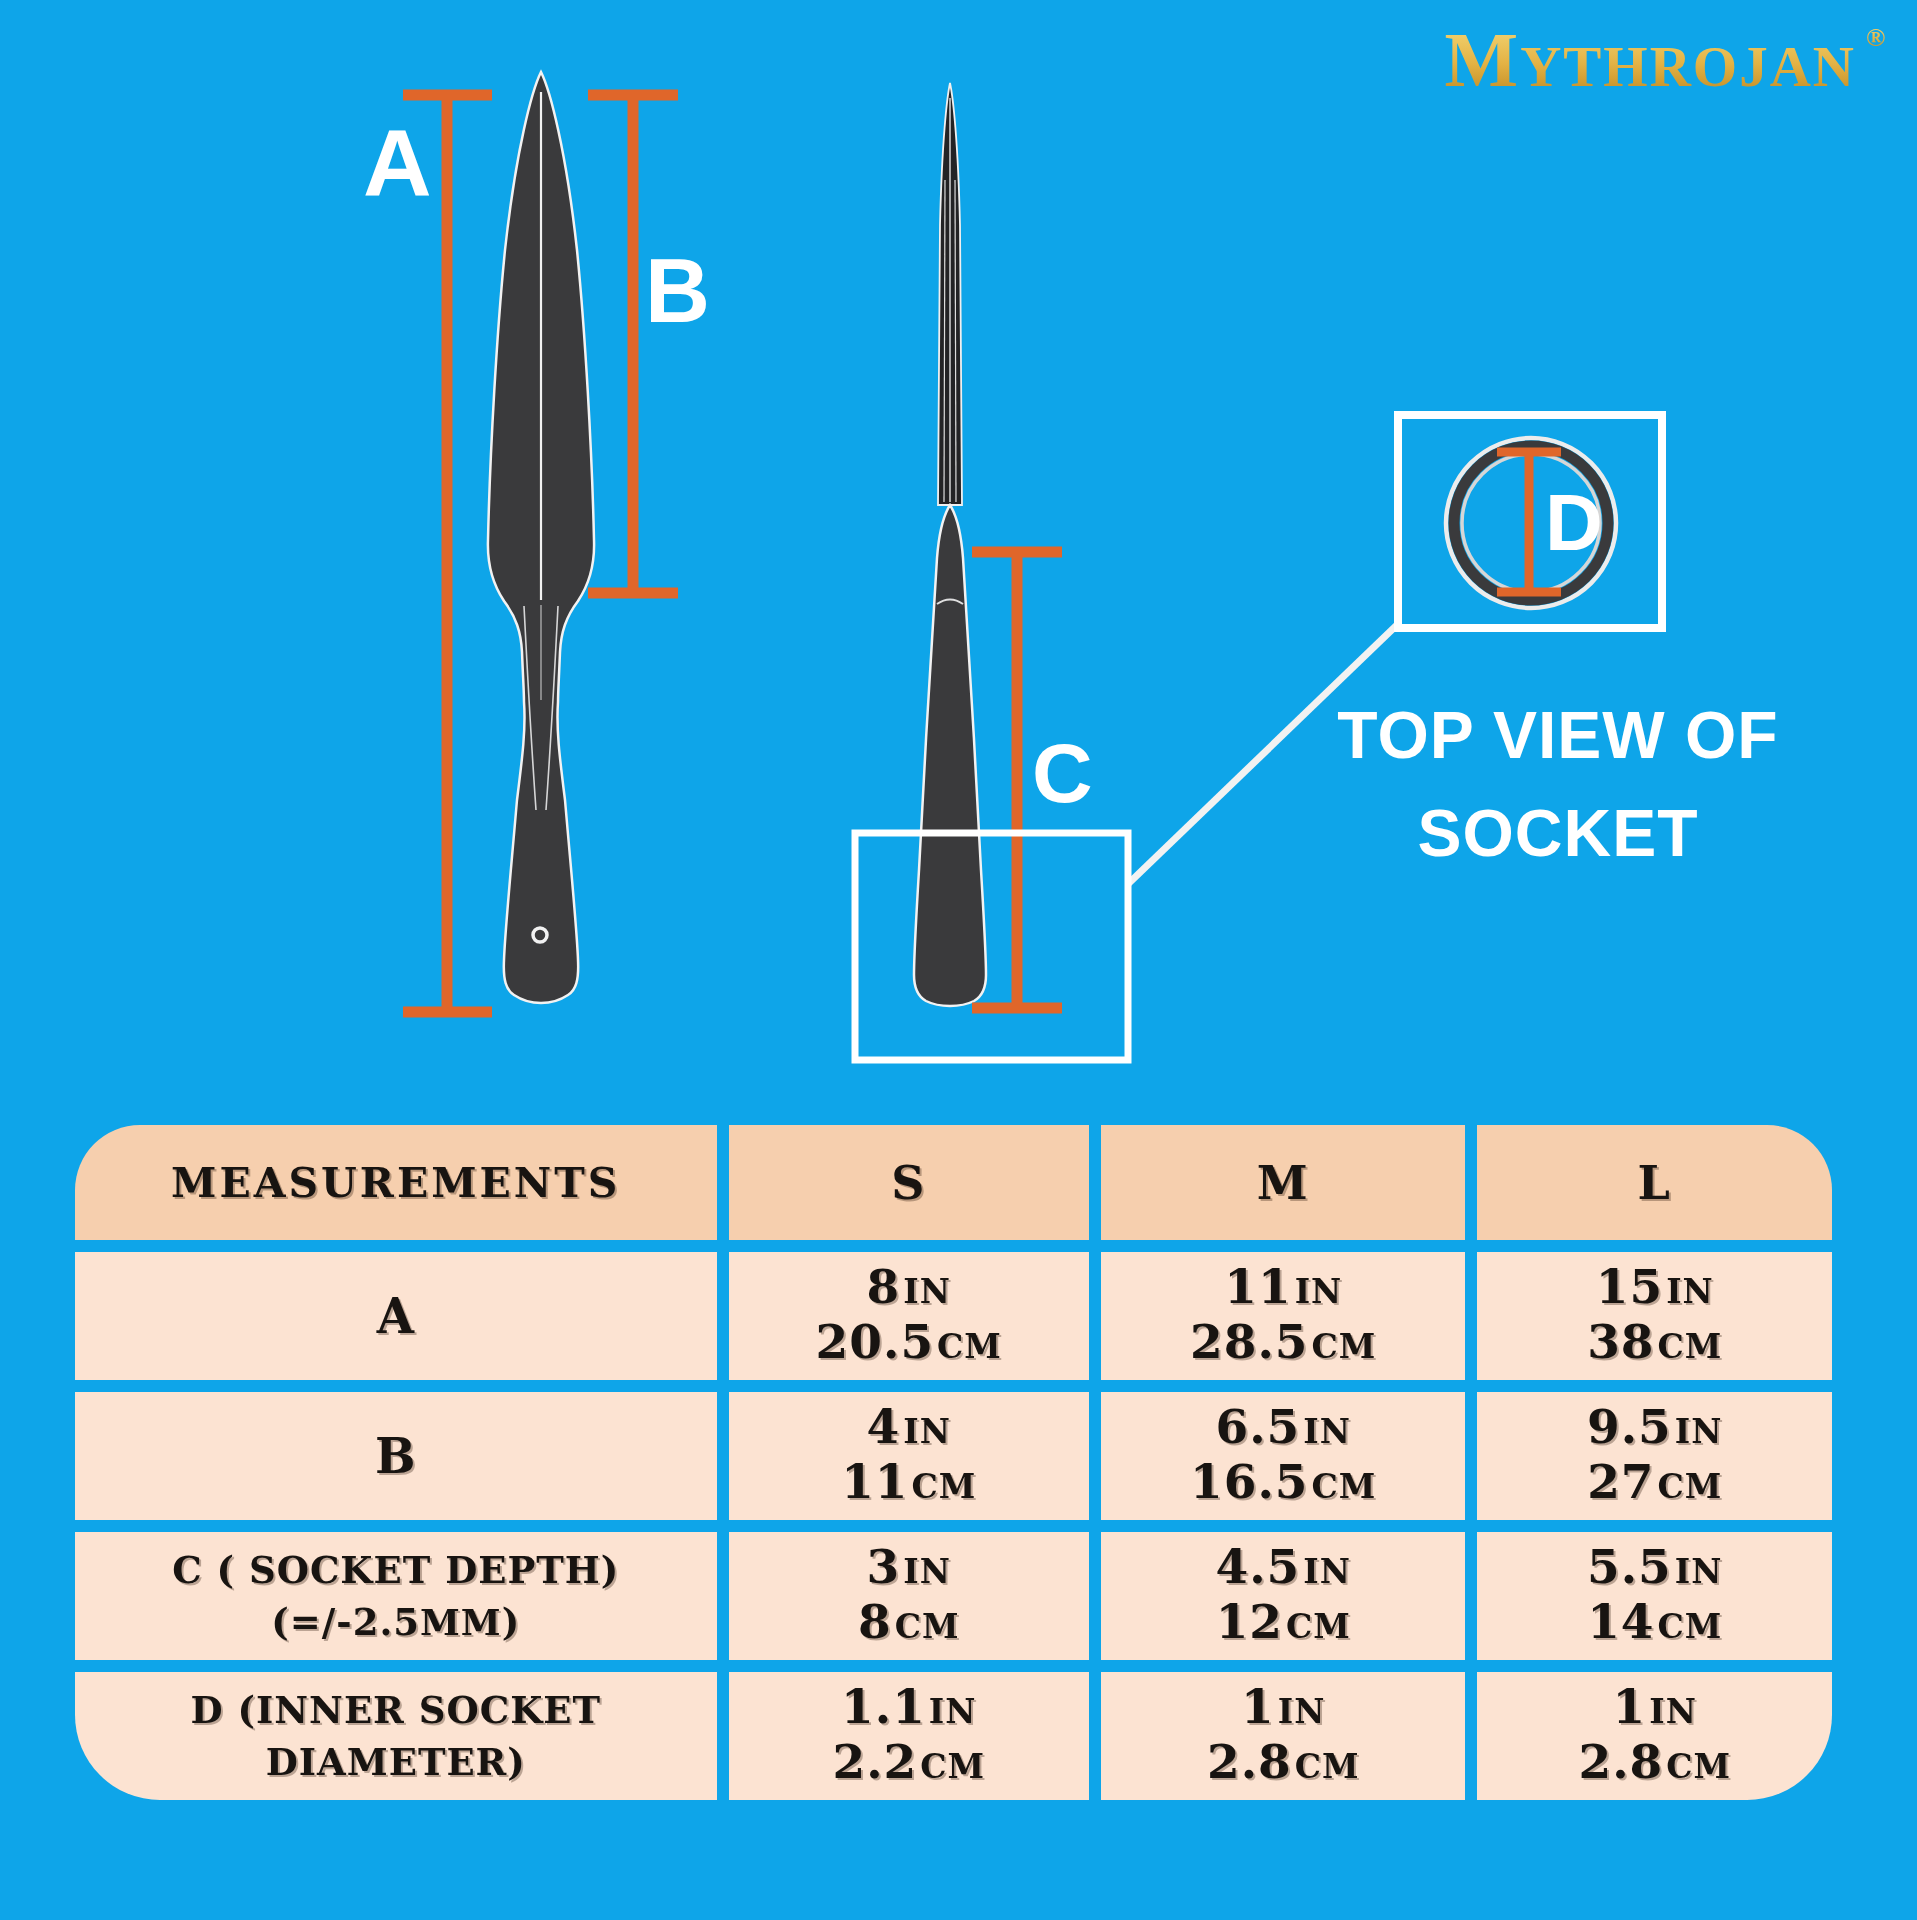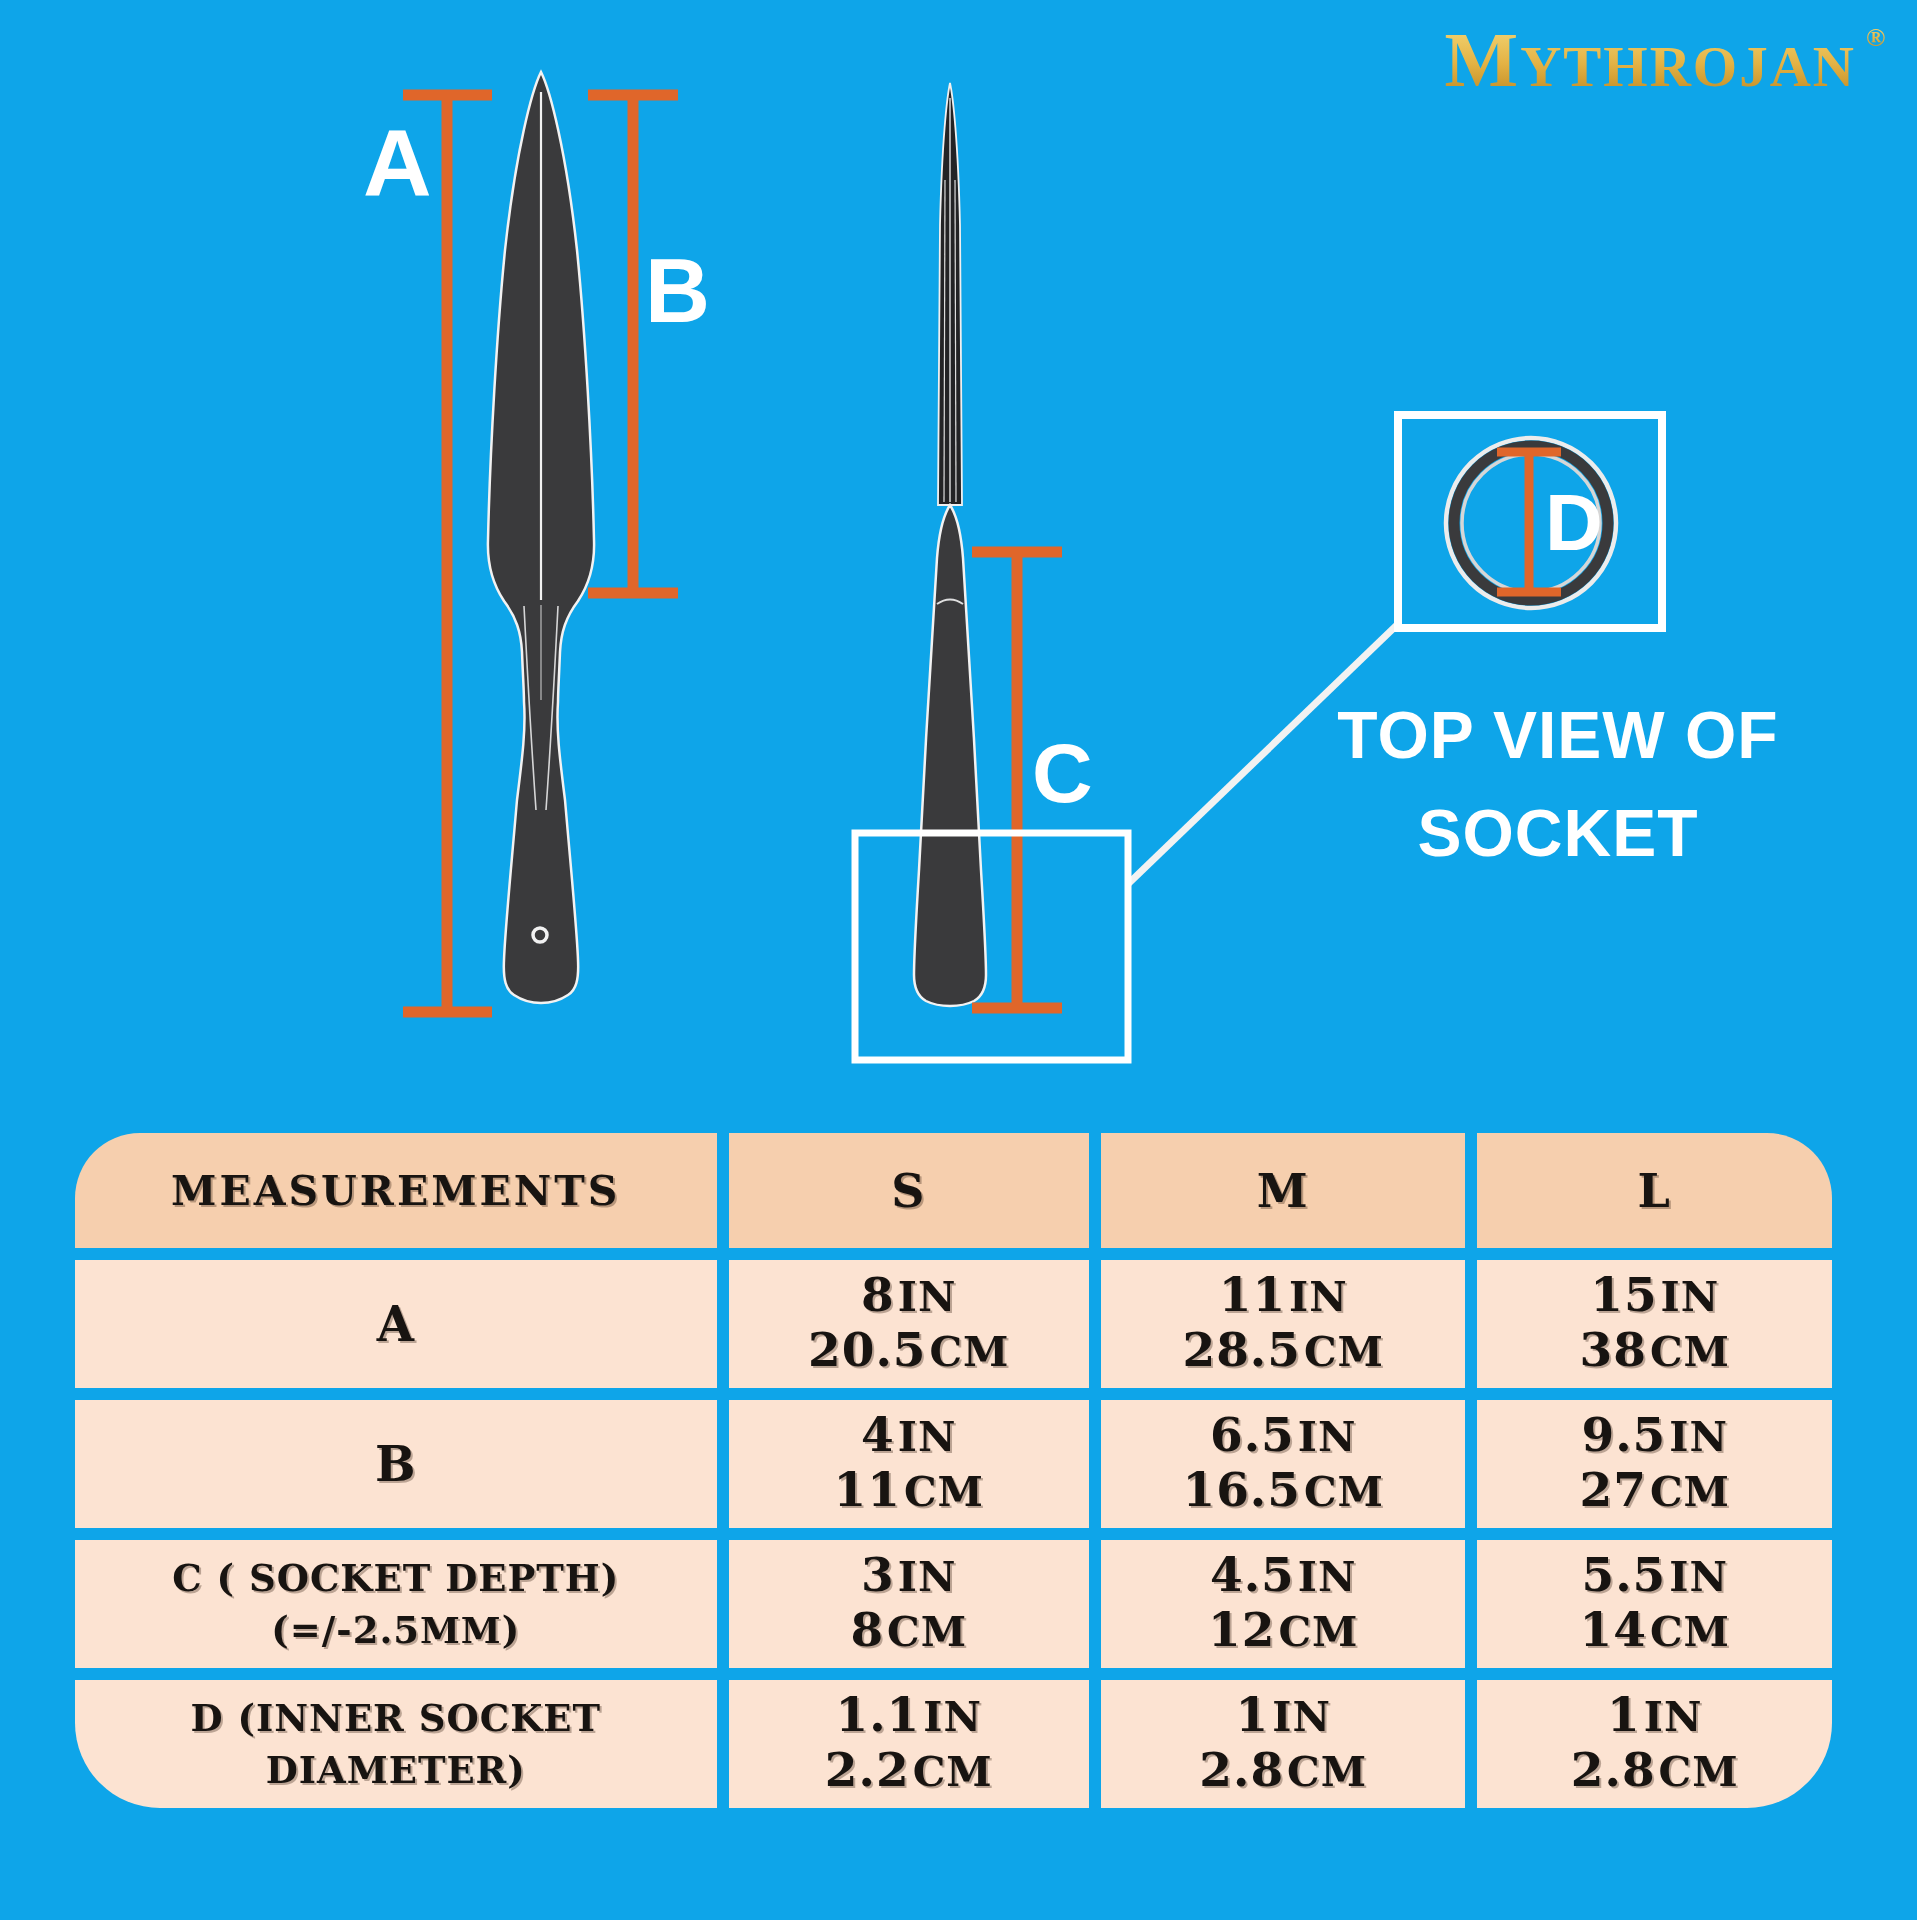--- a/index.html
+++ b/index.html
@@ -3,35 +3,35 @@
 <meta charset="utf-8">
 <style>
   html,body{margin:0;padding:0;background:#0a0a0b;}
   .stage{position:relative;width:1917px;height:1920px;background:#0ea5e9;overflow:hidden;
          font-family:"Liberation Sans",sans-serif;}
   .diagram-svg{position:absolute;left:0;top:0;}
 
   
   .size-table{position:absolute;left:75px;top:1125px;width:1757px;height:542px;
     display:grid;grid-template-columns:646fr 363fr 367fr 357fr;
-    grid-template-rows:115px 128px 128px 128px 128px;gap:12px;margin-top:8px;}
+    grid-template-rows:115px 128px 128px 128px 128px;gap:12px;}
   .size-table > div{display:flex;align-items:center;justify-content:center;
     font-family:"DejaVu Serif",serif;font-weight:bold;color:#181411;
     text-shadow:2px 2px 0 rgba(40,20,5,0.30);}
   .hcell{background:#f6cfae;font-size:46px;letter-spacing:2px;}
   .hcell.meas{font-size:41px;letter-spacing:3px;}
   .cell{background:#fce3d2;}
   .rtl{border-top-left-radius:65px;}
   .rtr{border-top-right-radius:65px;}
   .rbl{border-bottom-left-radius:85px;}
   .rbr{border-bottom-right-radius:85px;}
   .val{flex-direction:column;justify-content:space-between;padding:12px 0 16px;}
   .line{display:flex;align-items:baseline;justify-content:center;gap:3px;}
   .num{font-size:47px;letter-spacing:1px;}
-  .unit{font-size:41px;letter-spacing:1px;}
+  .unit{font-size:33px;letter-spacing:1px;}
   .label{flex-direction:column;gap:8px;color:#e0662a;
     text-shadow:1px 1px 0 rgba(60,20,0,0.35);}
   .label .lab1{font-size:48px;letter-spacing:1px;}
   .label.multi .lab1,.label.multi .lab2{font-size:37px;letter-spacing:1px;}
   .lab2 .small{font-size:36px;}
 
   
   .meas-line{stroke:#e0662a;stroke-width:11;fill:none;}
   .meas-line.thin{stroke-width:9;}
   .white-line{stroke:#f2f2f2;fill:none;}

